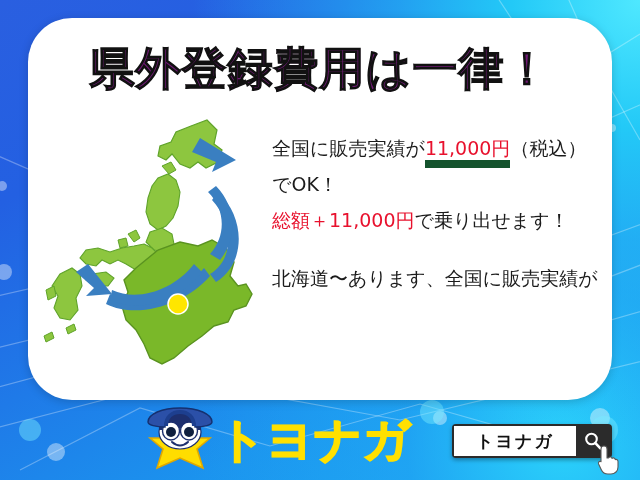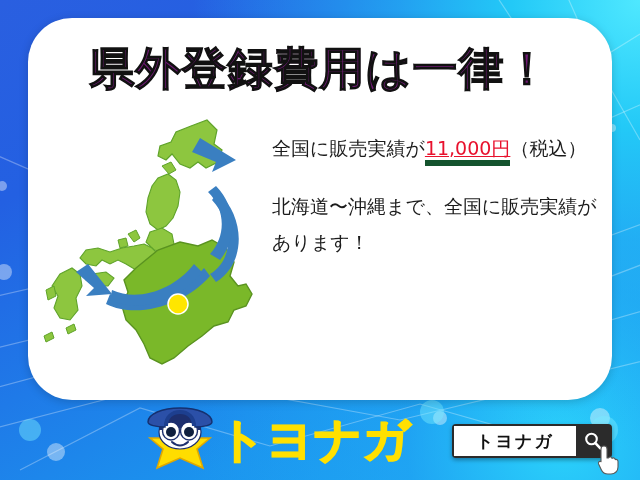--- a/index.html
+++ b/index.html
@@ -46,21 +46,21 @@
 
   
   .copy{
     position:absolute;left:244px;top:112px;width:330px;
     font-family:"DejaVu Sans","Liberation Sans",sans-serif;
     color:#1b1b1b;
   }
   .copy .ln{font-size:19px;line-height:36px;white-space:nowrap;}
   .spacer{height:22px;}
   .red{color:#e8112d;}
-  .red-u{color:#e8112d;border-bottom:6px solid #14532d;padding-bottom:1px;text-decoration:underline;}
+  .red-u{color:#e8112d;border-bottom:8px solid #14532d;padding-bottom:1px;}
   .tax{font-size:19px;color:#1b1b1b;}
 
   
   .brand{position:absolute;left:140px;top:404px;width:290px;height:74px;}
   .brand svg{display:block;}
   .brand-text{
     position:absolute;left:78px;top:10px;
     font-family:"DejaVu Sans","Liberation Sans",sans-serif;
     font-weight:bold;font-size:47px;line-height:52px;
     color:#ffe000;
@@ -190,23 +190,26 @@
         </g>
 
         <circle cx="138" cy="190" r="10" fill="#ffe600" stroke="#ffffff" stroke-width="1.5"></circle>
       </svg>
     </div>
 
     <div class="copy">
       <div class="ln">
         <span>全国に販売実績が</span><span class="red-u">11,000円</span><span class="tax">（税込）</span>
       </div>
+      <div class="ln">でOK！</div>
+      <div class="ln">
+        <span class="red">総額＋11,000円</span><span>で乗り出せます！</span>
+      </div>
       <div class="spacer"></div>
-      <div class="ln">北海道〜沖縄まで、全国に販売実績が</div>
-      <div class="ln">あります！</div>
+      <div class="ln">北海道〜あります、全国に販売実績が</div>
     </div>
   </div>
 
   <div class="brand">
     <svg width="80" height="74" viewBox="0 0 80 74">
 
       <path d="M40 26 L52 34 L70 34 L57 45 L63 64 L40 54 L17 64 L23 45 L10 34 L28 34 Z" fill="#ffdd00" stroke="#e0a800" stroke-width="1.6"></path>
 
       <ellipse cx="40" cy="28" rx="21" ry="17" fill="#ffffff" stroke="#1d2f6e" stroke-width="1.2"></ellipse>
       <path d="M19 26 C19 14 29 9 40 9 C51 9 61 14 61 26 L56 26 C56 29 52 31 48 29

